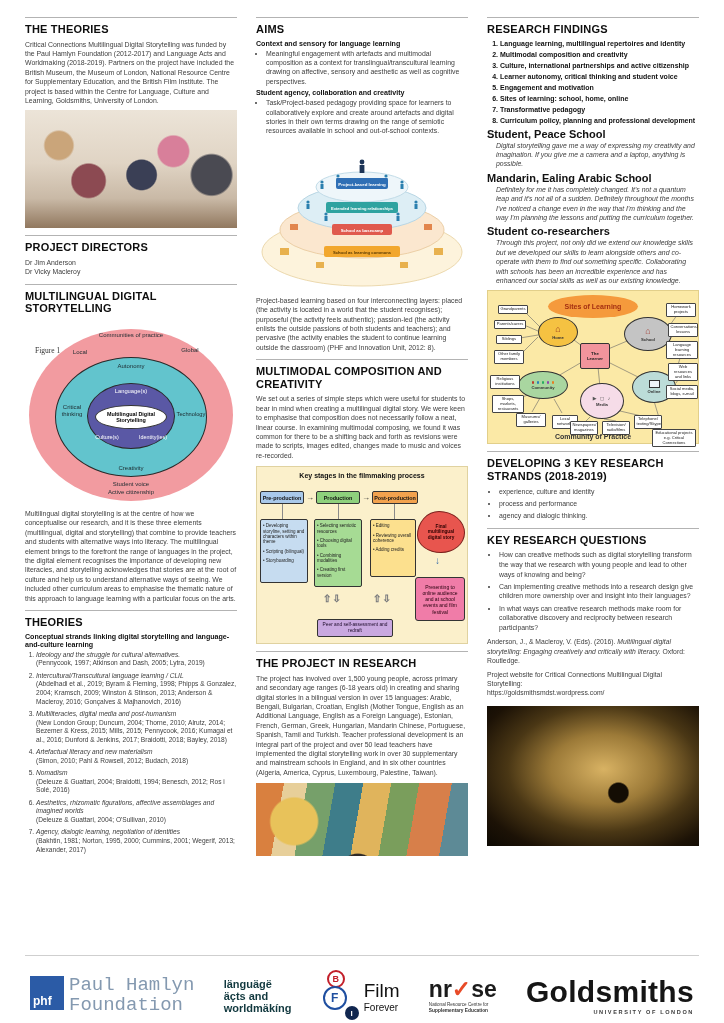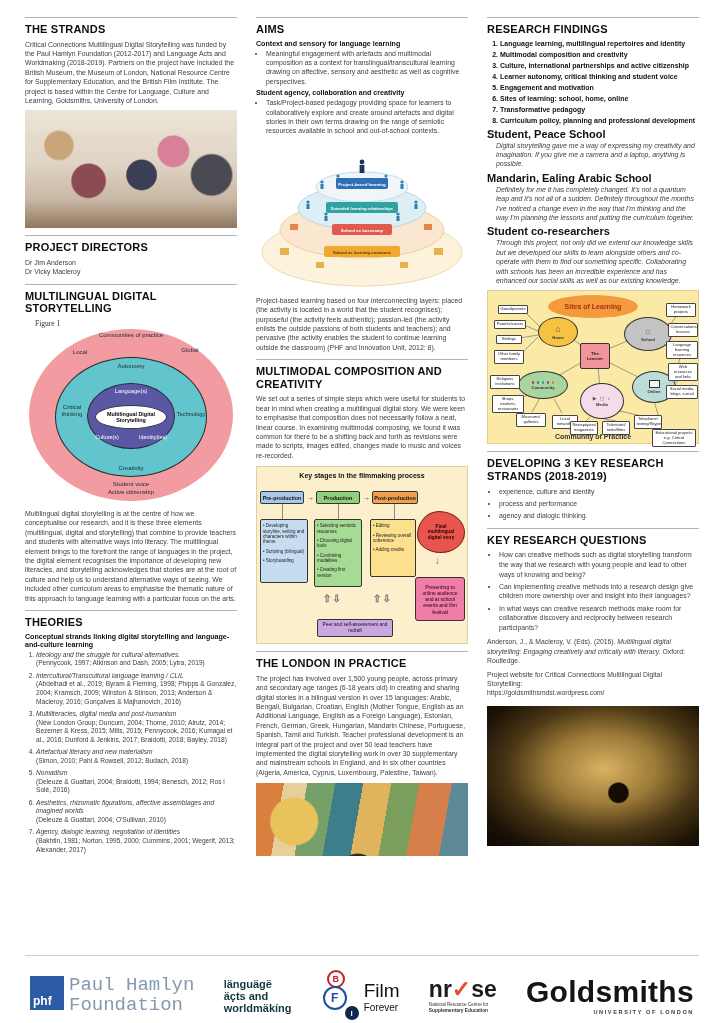--- a/index.html
+++ b/index.html
@@ -57,21 +57,21 @@
   .fig1 { position:relative; width:212px; height:186px; margin-top:3px; }
   .ell { position:absolute; border-radius:50%; }
   .e-outer { left:4px; top:10px; width:204px; height:172px; background:#f29ba0; }
   .e-ring  { left:30px; top:38px; width:152px; height:120px; background:#62c4cd; border:1px solid #2a2a2a; }
   .e-inner { left:62px; top:64px; width:88px; height:66px; background:#5a58a5; border:1px solid #2a2a2a; }
   .e-core  { left:70px; top:86px; width:72px; height:24px; background:#fff; border:1px solid #333;
              display:flex; align-items:center; justify-content:center; text-align:center;
              font-size:5.4px; font-weight:bold; color:#000; line-height:1.15; padding:0 4px; }
   .flab { position:absolute; font-size:6px; color:#1d2b30; text-align:center; line-height:1.12; }
   .flab.white { color:#fff; }
-  .figcap { position:absolute; left:10px; top:0; font-family:"Liberation Serif",serif; font-size:7.5px; color:#333; }
+  .figcap { position:absolute; left:10px; top:27px; font-family:"Liberation Serif",serif; font-size:7.5px; color:#333; }
 
   
   .cake { display:block; margin-top:4px; }
 
   
   .film { position:relative; width:212px; height:178px; background:#fbf0cb; border:1px solid #e0d2a0; margin-top:6px; }
   .film-title { position:absolute; left:0; top:5px; width:100%; text-align:center; font-size:7px; font-weight:bold; color:#111; }
   .stage { position:absolute; height:13px; border:1px solid #333; border-radius:2px; display:flex; align-items:center; justify-content:center; font-size:5.4px; font-weight:bold; color:#111; }
   .st-pre  { left:3px;  top:24px; width:44px; background:#a9c9ea; }
   .st-prod { left:59px; top:24px; width:44px; background:#8ed07c; }
@@ -144,21 +144,21 @@
 </head>
 <body>
 
 <div class="page">
 
 
   <div class="columns">
 
     <div class="col">
       <div class="rule"></div>
-      <h2>THE STRANDS</h2>
+      <h2>THE THEORIES</h2>
       <p class="body">Critical Connections Multilingual Digital Storytelling was funded by the Paul Hamlyn Foundation (2012-2017) and Language Acts and Worldmaking (2018-2019). Partners on the project have included the British Museum, the Museum of London, National Resource Centre for Supplementary Education, and the British Film Institute. The project is based within the Centre for Language, Culture and Learning, Goldsmiths, University of London.</p>
 
       <div class="photo photo-project"></div>
 
       <div class="rule"></div>
       <h2>PROJECT DIRECTORS</h2>
       <p class="body">Dr Jim Anderson</p>
       <p class="body">Dr Vicky Macleroy</p>
 
       <div class="rule"></div>
@@ -293,21 +293,21 @@
         </div>
         <div class="cloud">Final multilingual digital story</div>
         <div class="d-arrow" style="left:178px;top:88px;">↓</div>
         <div class="present">Presenting to online audience and at school events and film festival</div>
         <div class="ud" style="left:66px;top:126px;">⇧⇩</div>
         <div class="ud" style="left:116px;top:126px;">⇧⇩</div>
         <div class="peer">Peer and self-assessment and redraft</div>
       </div>
 
       <div class="rule"></div>
-      <h2>THE LONDON IN PRACTICE</h2>
+      <h2>THE PROJECT IN RESEARCH</h2>
       <p class="body">The project has involved over 1,500 young people, across primary and secondary age ranges (6-18 years old) in creating and sharing digital stories in a bilingual version in over 15 languages: Arabic, Bengali, Bulgarian, Croatian, English (Mother Tongue, English as an Additional Language, English as a Foreign Language), Estonian, French, German, Greek, Hungarian, Mandarin Chinese, Portuguese, Spanish, Tamil and Turkish. Teacher professional development is an integral part of the project and over 50 lead teachers have implemented the digital storytelling work in over 30 supplementary and mainstream schools in England, and in six other countries (Algeria, America, Cyprus, Luxembourg, Palestine, Taiwan).</p>
       <div class="photo photo-mural"></div>
     </div>
 
     <div class="col">
       <div class="rule"></div>
       <h2>RESEARCH FINDINGS</h2>
       <ol class="findings">
         <li>Language learning, multilingual repertoires and identity</li>
         <li>Multimodal composition and creativity</li>

